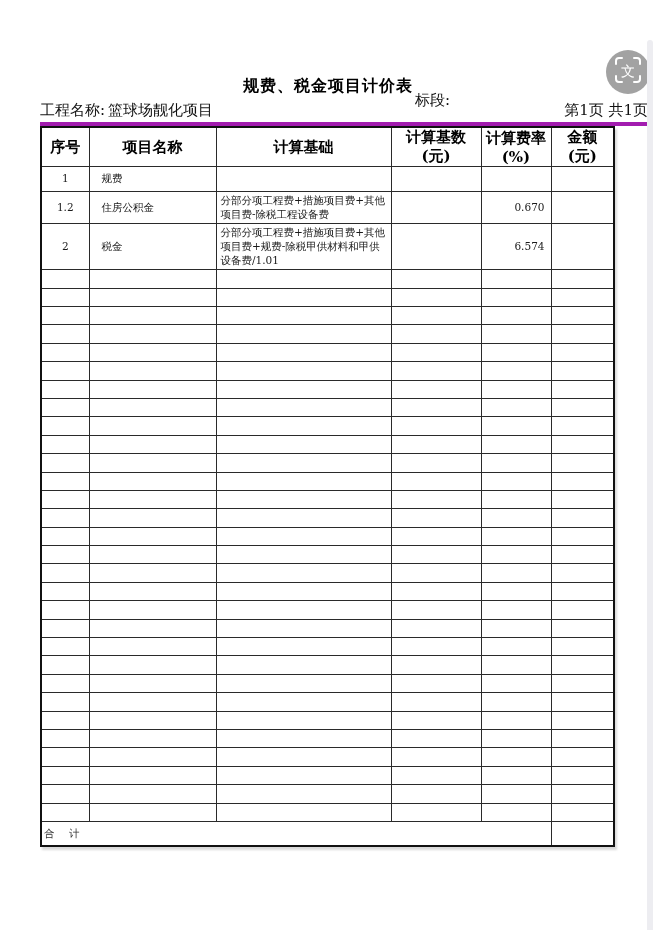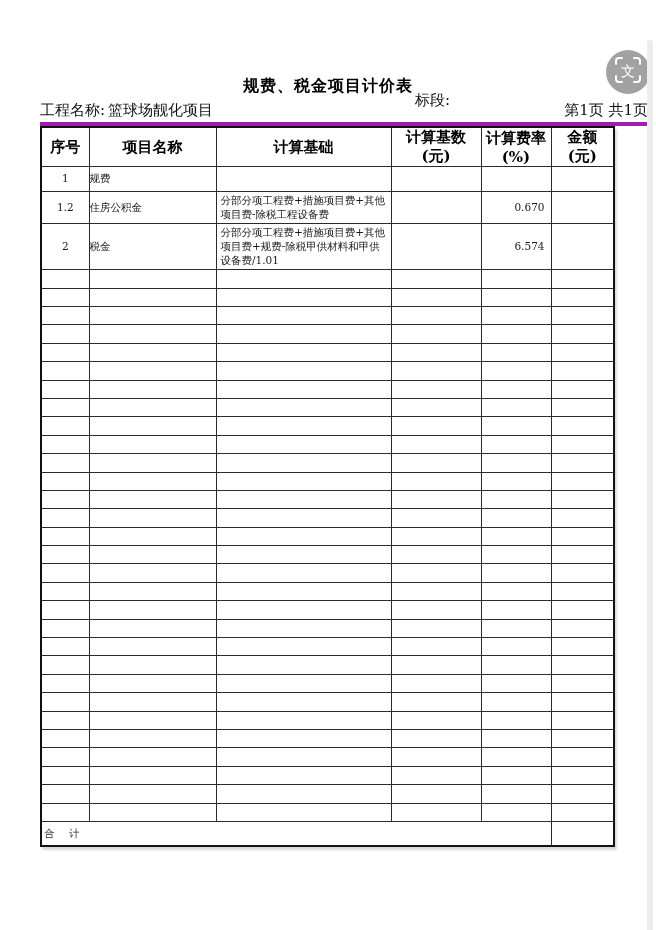--- a/index.html
+++ b/index.html
@@ -37,21 +37,21 @@
   .fee-table th,.fee-table td{
     border:1px solid #2a2a2a;overflow:hidden;background:#fff;
   }
   .fee-table{border:2px solid #111;}
   .fee-table th{
     font-size:15px;font-weight:bold;text-align:center;height:24px;padding:0 2px;color:#000;
   }
   .fee-table td{font-size:10.5px;line-height:1.3;vertical-align:middle;}
   .data-row td{height:20px;}
   .c-no{text-align:center;padding:1px 2px;}
-  .c-name{text-align:left;padding:1px 0;}
+  .c-name{text-align:left;padding:1px 12px;}
   .c-basis{text-align:left;padding:2px 4px;}
   .c-base{padding:1px 4px;}
   .c-rate{text-align:right;padding:1px 6px 1px 2px;}
   .c-amount{padding:1px 4px;}
   .empty-row td{height:17.4px;padding:0;}
   .total-cell{
     text-align:left;height:21px;font-size:11px;letter-spacing:2px;color:#333;padding:1px 2px;
   }
 
   .scrollbar-track{

